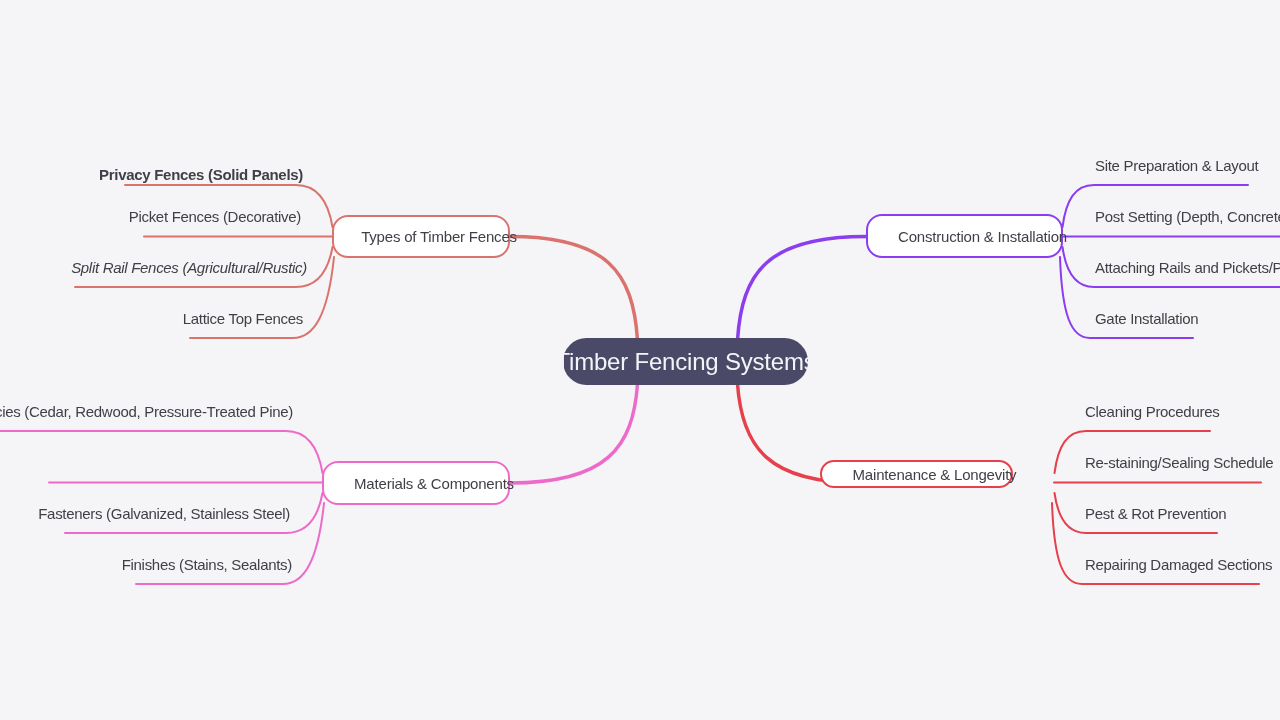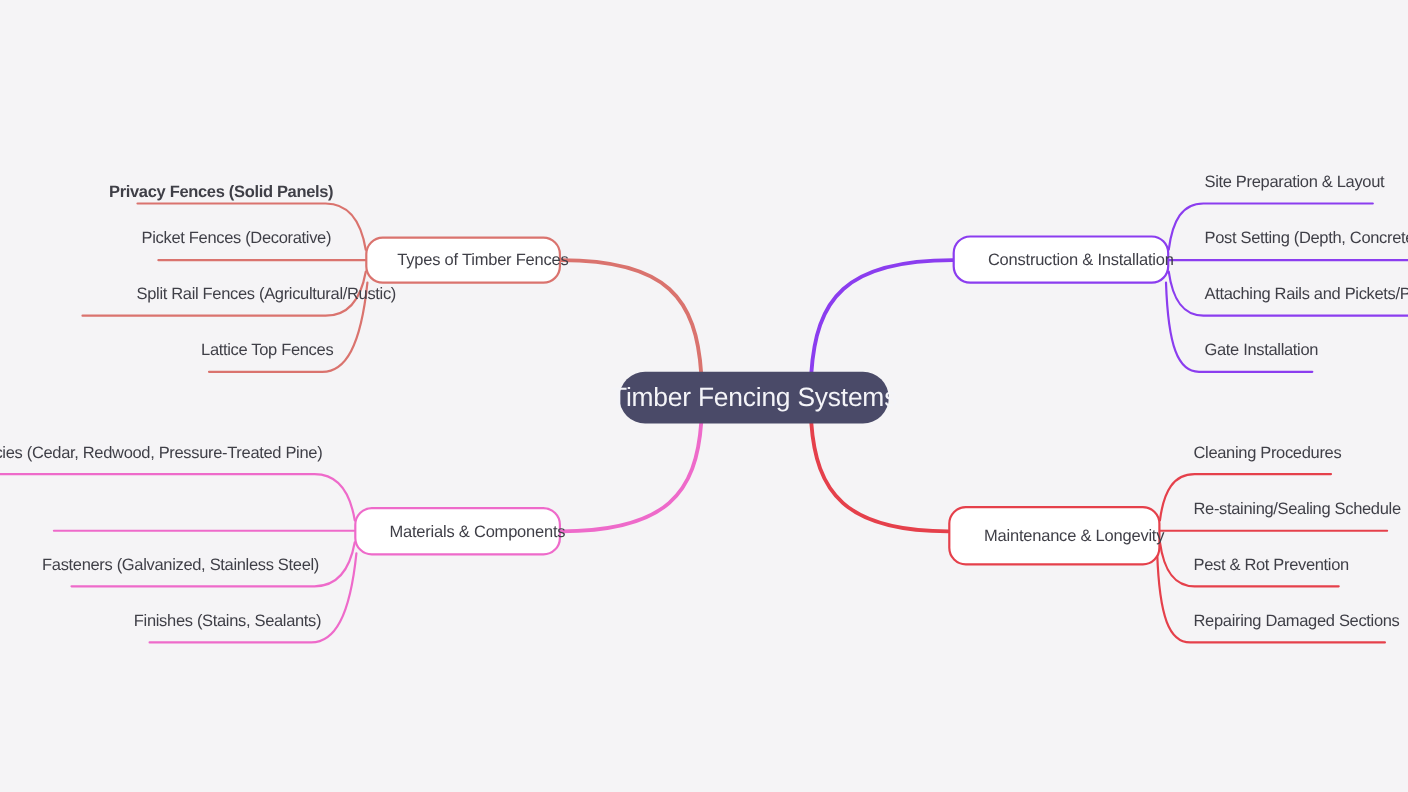--- a/index.html
+++ b/index.html
@@ -73,25 +73,25 @@
     <path class="leaf-link stroke-maintenance" d="M 1261 482.5 H 1054"></path>
     <path class="leaf-link stroke-maintenance" d="M 1217 533 H 1086 C 1067 533, 1058 518, 1054.5 493"></path>
     <path class="leaf-link stroke-maintenance" d="M 1259 584 H 1082 C 1063 584, 1054 561, 1052 503"></path>
   </svg>
 
   <div class="central">Timber Fencing Systems</div>
 
   <div class="node node-types" style="left:332px;top:215px;width:178px;height:43px;">Types of Timber Fences</div>
   <div class="node node-construction" style="left:866px;top:214px;width:197px;height:44px;">Construction &amp; Installation</div>
   <div class="node node-materials" style="left:322px;top:461px;width:188px;height:44px;">Materials &amp; Components</div>
-  <div class="node node-maintenance" style="left:862px;top:460px;width:193px;height:54px;">Maintenance &amp; Longevity</div>
+  <div class="node node-maintenance" style="left:820px;top:460px;width:193px;height:28px;">Maintenance &amp; Longevity</div>
 
   <div class="leaf r" style="right:977px;top:164px;font-weight:bold;">Privacy Fences (Solid Panels)</div>
   <div class="leaf r" style="right:979px;top:206px;">Picket Fences (Decorative)</div>
-  <div class="leaf r" style="right:920px;top:257px;">Split Rail Fences (Agricultural/Rustic)</div>
+  <div class="leaf r" style="right:973px;top:257px;font-style:italic;">Split Rail Fences (Agricultural/Rustic)</div>
   <div class="leaf r" style="right:977px;top:308px;">Lattice Top Fences</div>
 
   <div class="leaf" style="left:1095px;top:155px;">Site Preparation &amp; Layout</div>
   <div class="leaf" style="left:1095px;top:206px;">Post Setting (Depth, Concrete/G</div>
   <div class="leaf" style="left:1095px;top:257px;">Attaching Rails and Pickets/Pan</div>
   <div class="leaf" style="left:1095px;top:308px;">Gate Installation</div>
 
   <div class="leaf r" style="right:987px;top:401px;">Species (Cedar, Redwood, Pressure-Treated Pine)</div>
   <div class="leaf r" style="right:990px;top:503px;">Fasteners (Galvanized, Stainless Steel)</div>
   <div class="leaf r" style="right:988px;top:554px;">Finishes (Stains, Sealants)</div>

